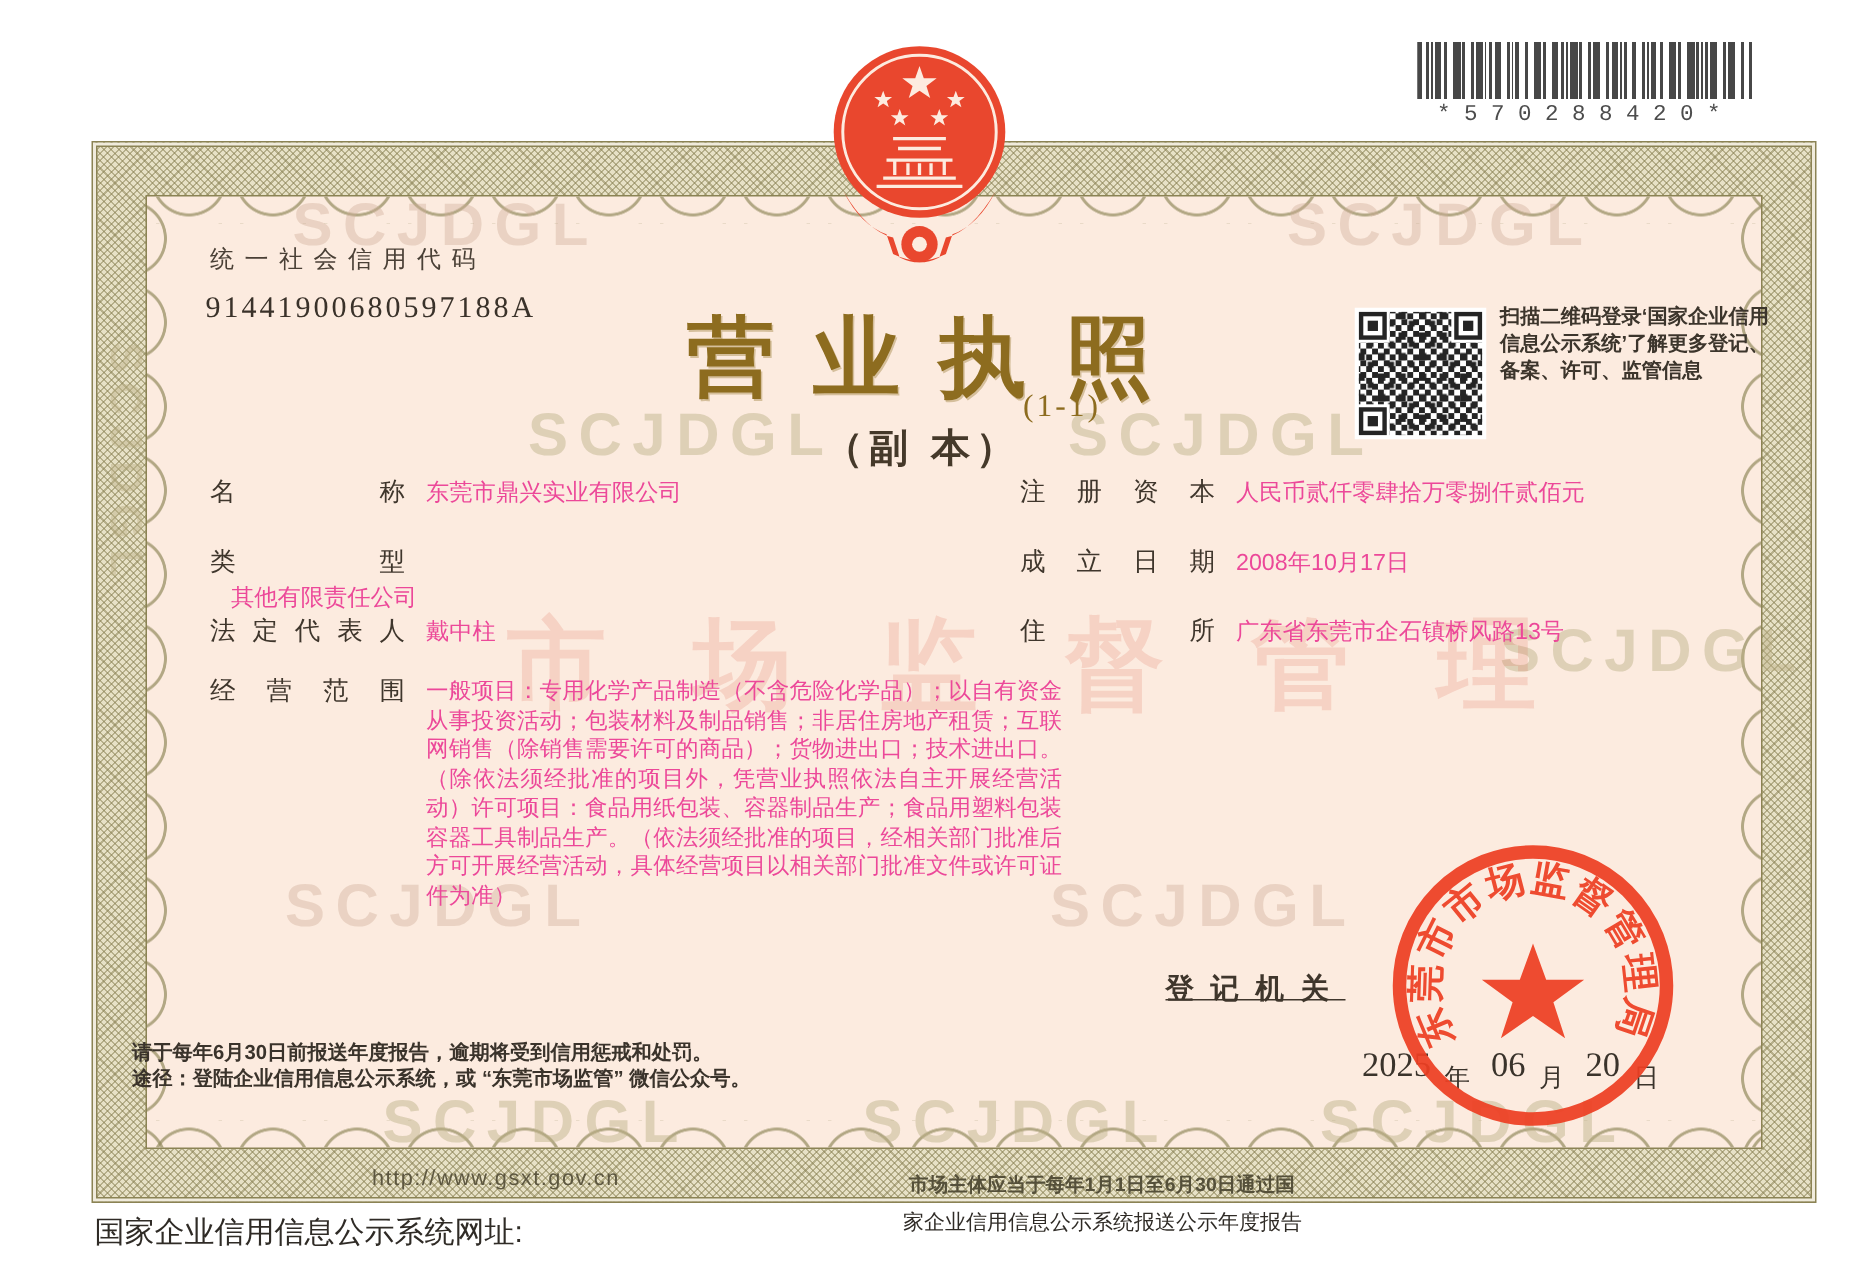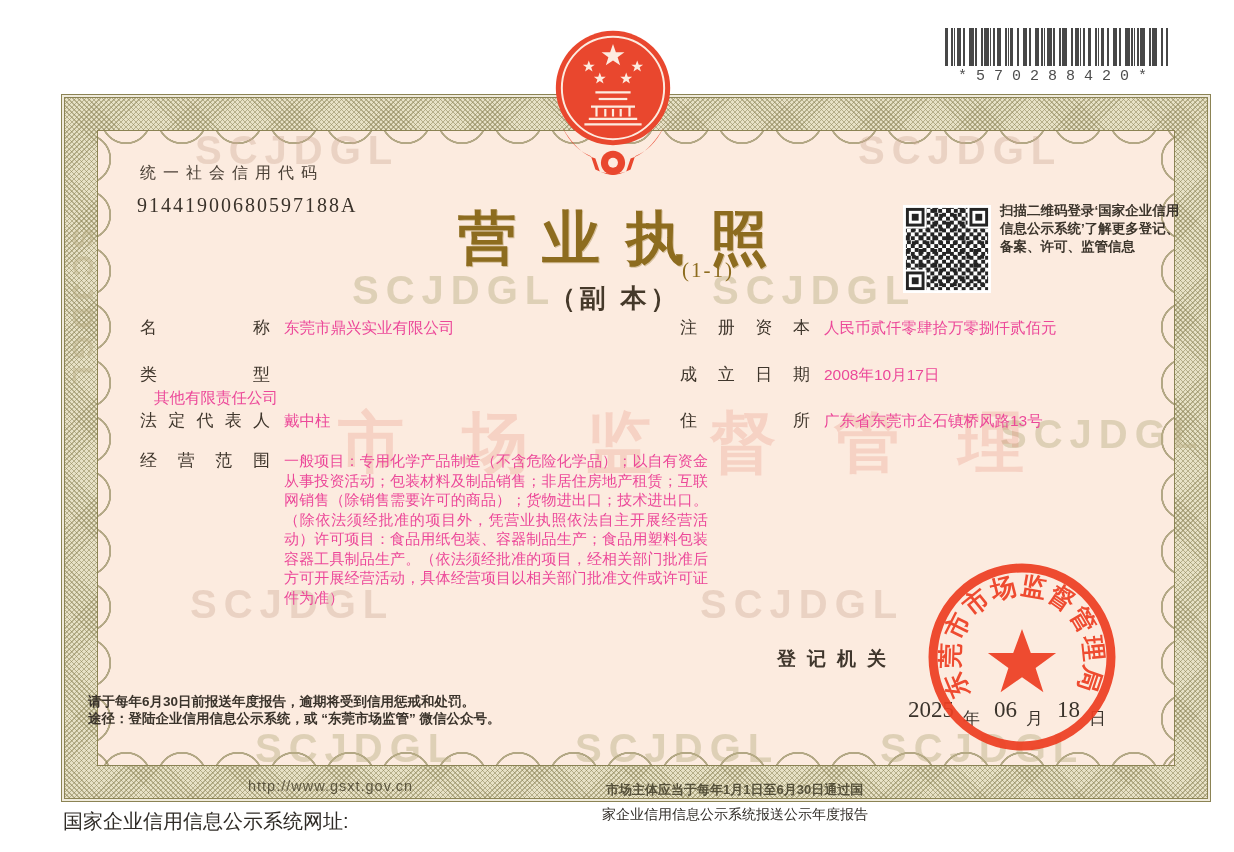--- a/index.html
+++ b/index.html
@@ -63,21 +63,21 @@
 
   
   .frow{position:absolute;z-index:3;display:flex;}
   .flabel{width:130px;font-size:17px;font-weight:400;color:#3f362c;
     text-align:justify;text-align-last:justify;flex:none;}
   .fvalue{margin-left:14px;font-size:15.5px;color:#ec4899;padding-top:2px;}
   .scope-value{width:424px;line-height:19.5px;font-size:15px;text-align:justify;}
 
   
   .reg-label{position:absolute;left:777px;top:646px;z-index:3;font-size:19px;font-weight:600;
-    letter-spacing:11px;color:#3f362c;}
+    letter-spacing:11px;color:#3f362c;text-decoration:underline;}
   .date-row{position:absolute;left:908px;top:704px;z-index:3;display:flex;align-items:flex-end;color:#3a332b;}
   .date-num{font-family:"Liberation Serif","DejaVu Serif",serif;font-size:23px;position:relative;top:-7px;}
   .date-unit{font-size:17px;margin:0 14px 0 9px;}
   .seal{position:absolute;left:922px;top:557px;z-index:5;opacity:.93;}
 
   
   .notes{position:absolute;left:88px;top:693px;z-index:3;font-size:13.5px;line-height:17px;
     font-weight:600;color:#3a332b;}
   .border-url{position:absolute;left:248px;top:778px;z-index:3;font-size:14.5px;font-weight:normal;
     color:#5d5740;letter-spacing:1px;}
@@ -213,21 +213,21 @@
     <div class="flabel">住所</div>
     <div class="fvalue">广东省东莞市企石镇桥风路13号</div>
   </div>
 
   <div class="reg-label">登记机关</div>
   <div class="date-row">
     <span class="date-num">2025</span>
     <span class="date-unit">年</span>
     <span class="date-num">06</span>
     <span class="date-unit">月</span>
-    <span class="date-num">18</span>
+    <span class="date-num">20</span>
     <span class="date-unit">日</span>
   </div>
 
   <svg class="seal" width="200" height="200" viewBox="0 0 200 200">
     <circle cx="100" cy="100" r="89" fill="none" stroke="#ee3f23" stroke-width="9"></circle>
     <path id="sealArc" d="M 48.4 136.2 A 63 63 0 1 1 151.6 136.2" fill="none"></path>
     <text fill="#ee3f23" font-size="25" font-weight="bold" letter-spacing="2">
       <textPath href="#sealArc">东莞市市场监督管理局</textPath>
     </text>
     <path fill="#ee3f23" d="M100,72 L108.8,96.1 L134.1,96.1 L113.6,111.1 L121.4,135.2 L100,120.3 L78.6,135.2 L86.4,111.1 L65.9,96.1 L91.2,96.1 Z"></path>

